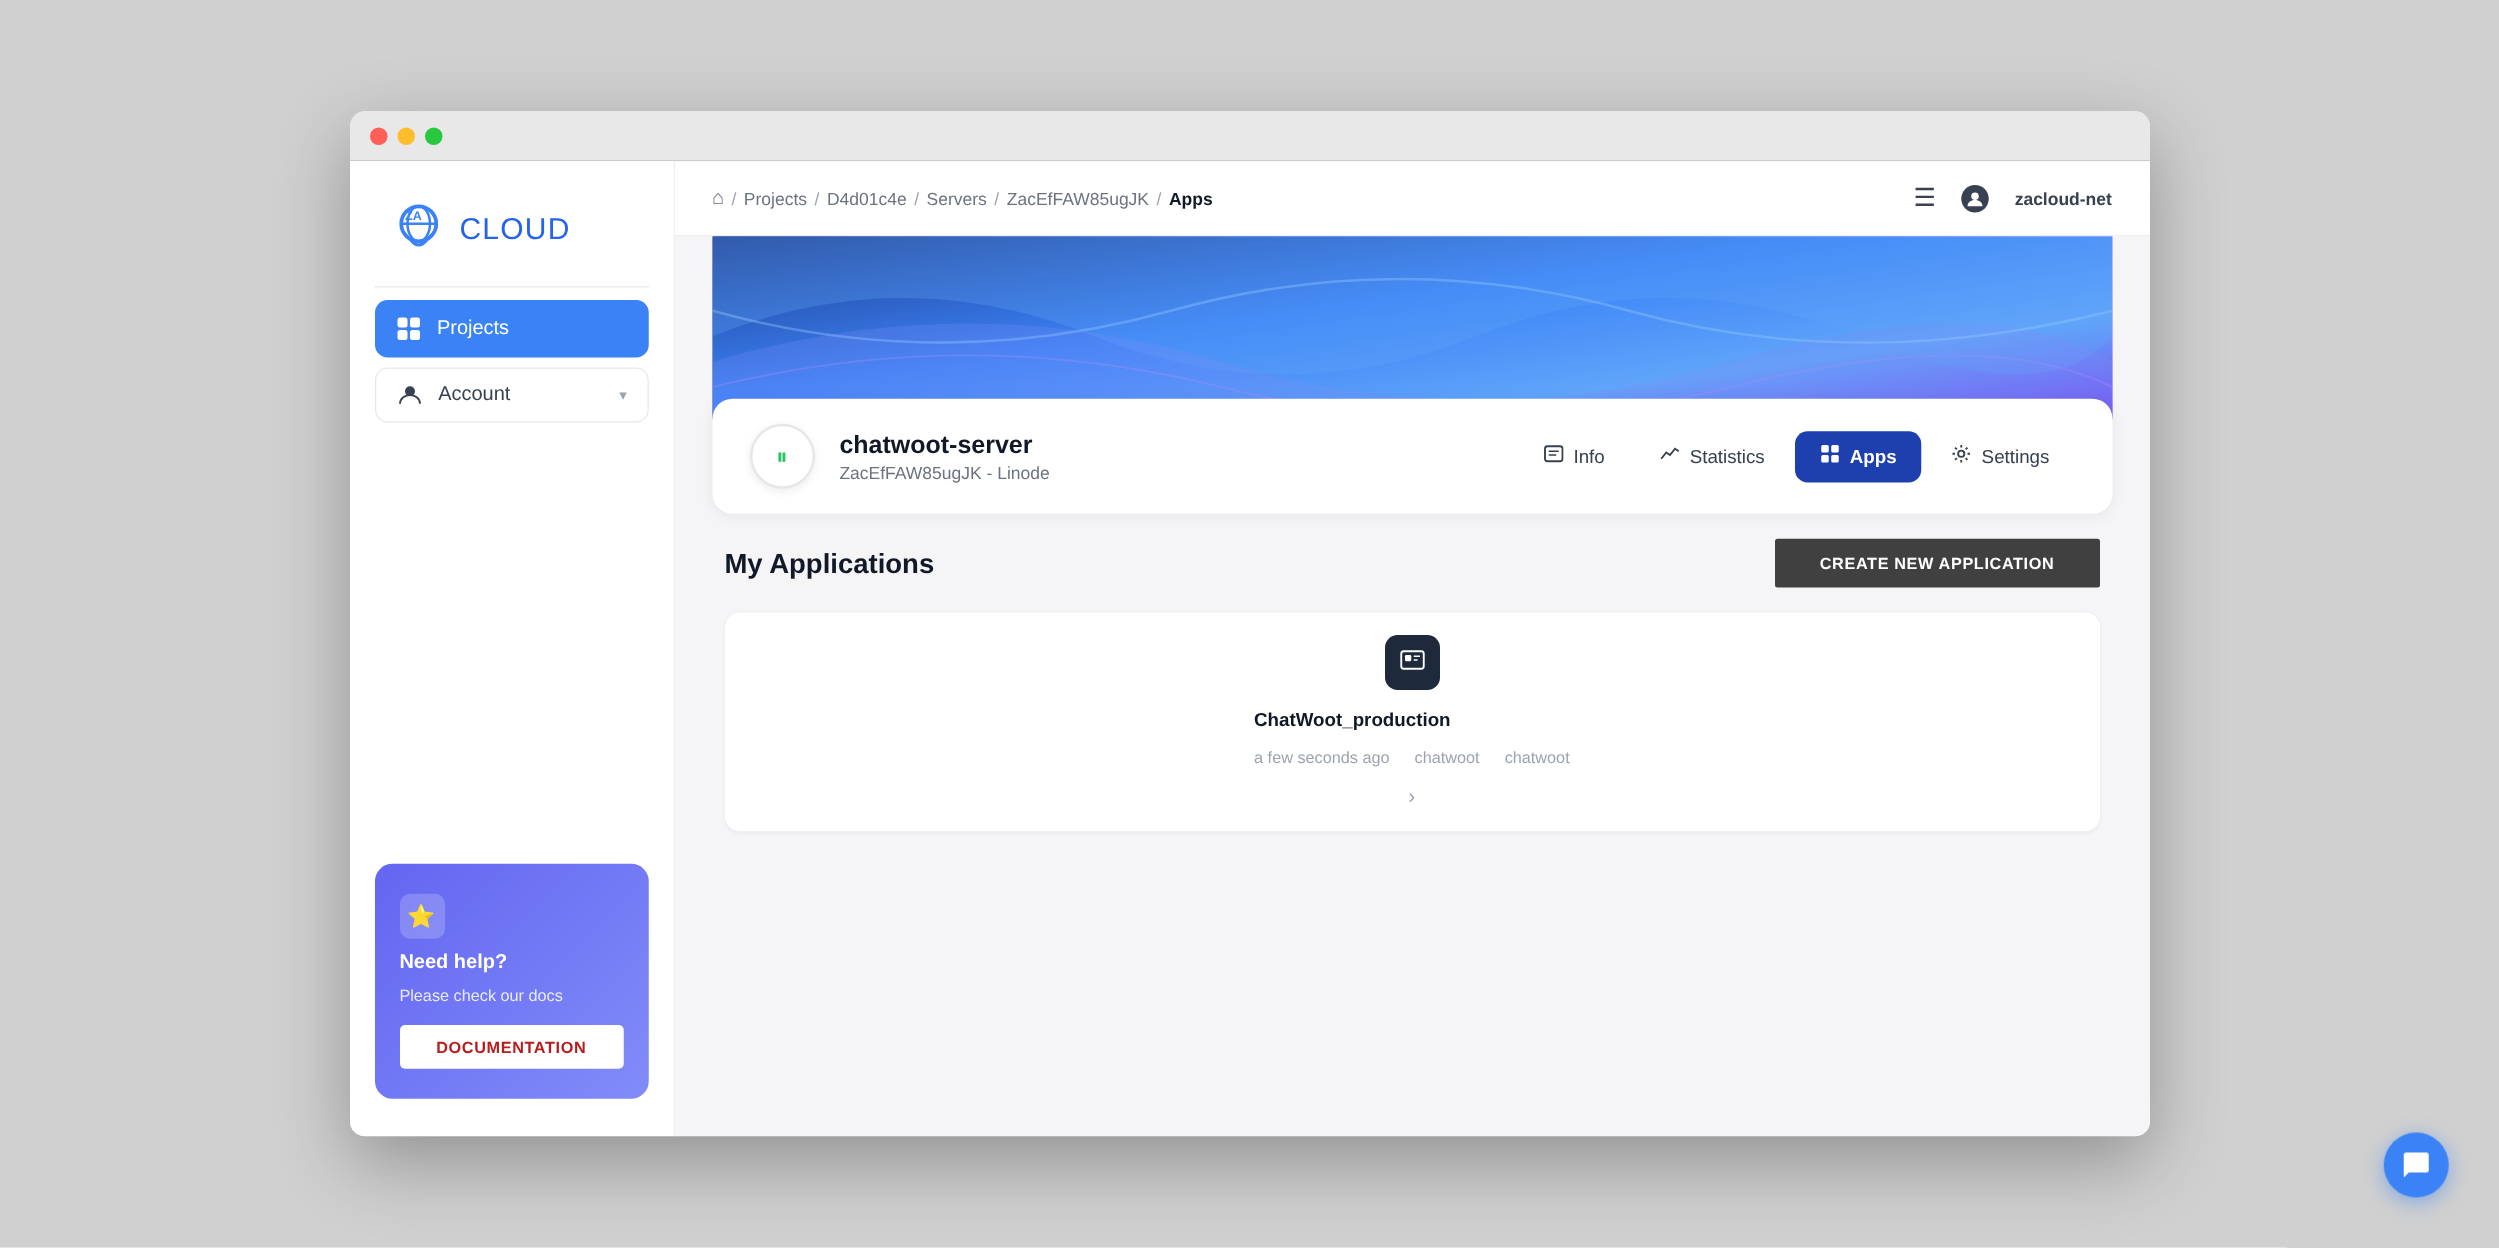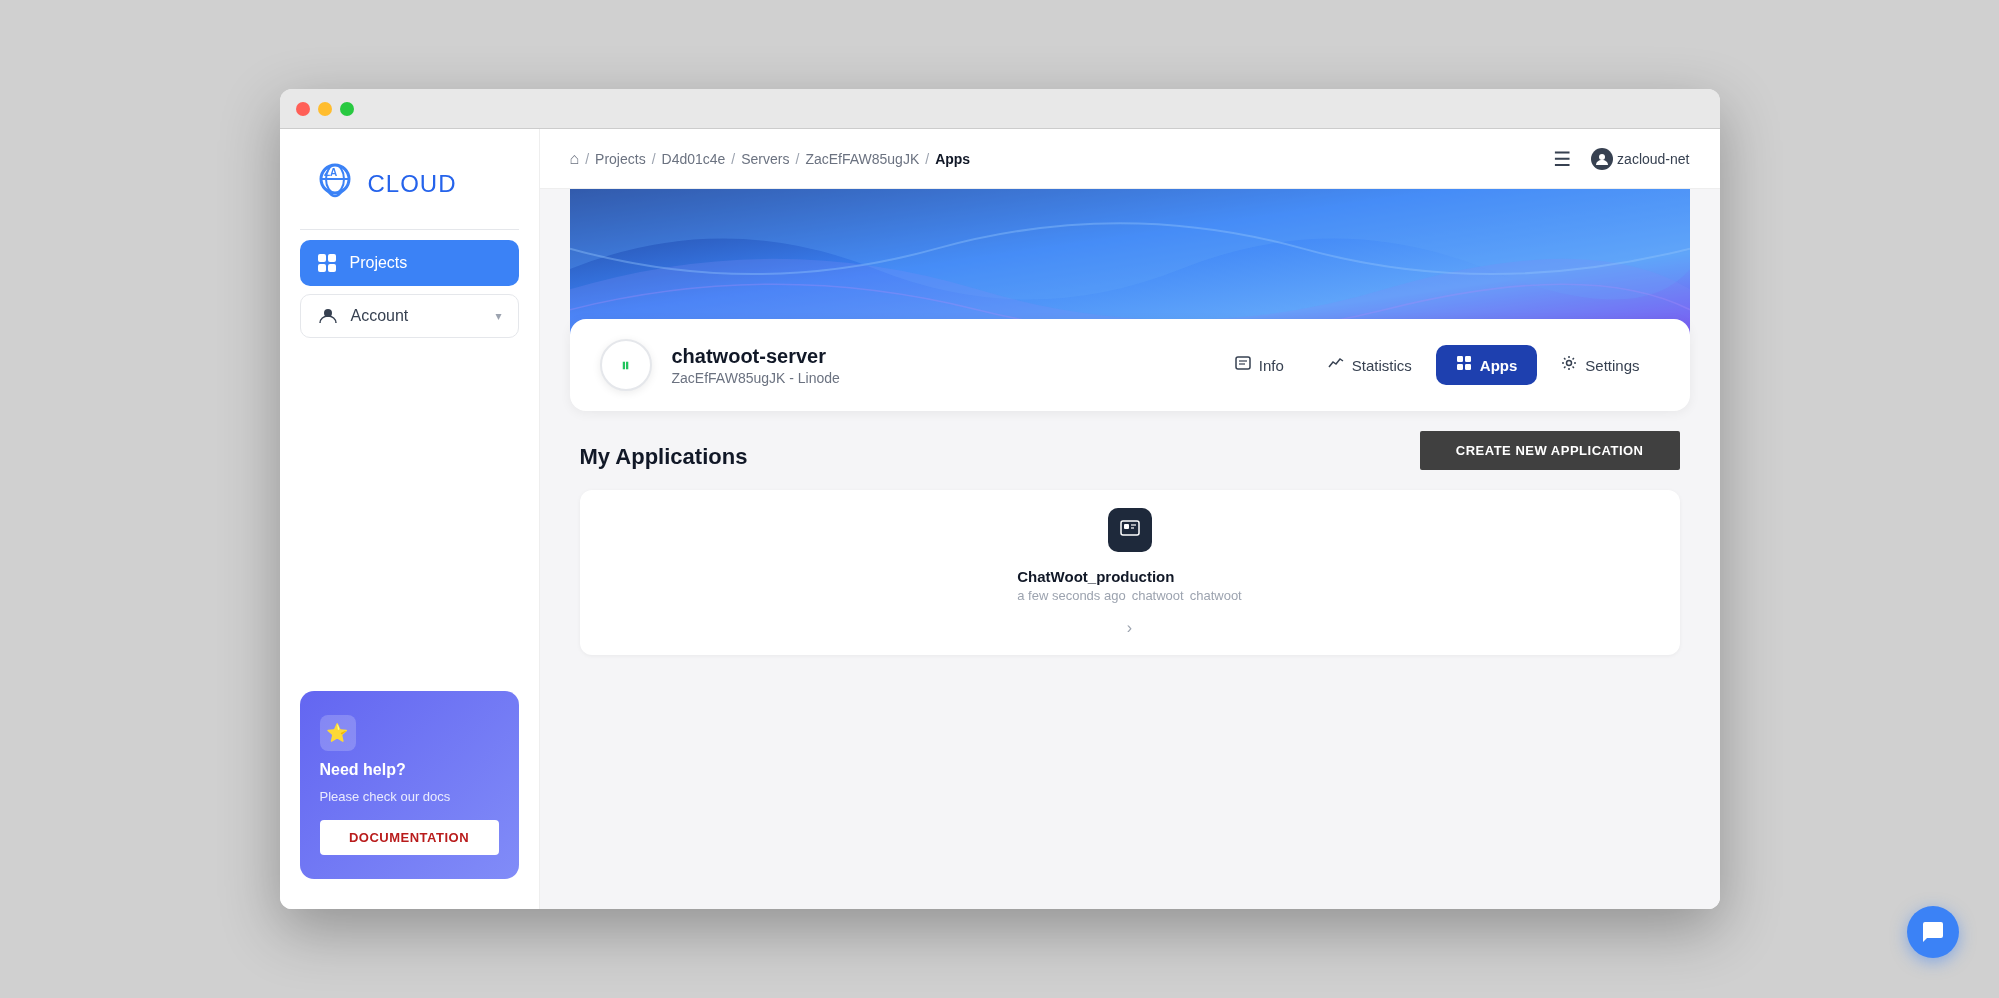--- a/index.html
+++ b/index.html
@@ -203,24 +203,24 @@
       gap: 20px;
     }
     .hamburger {
       cursor: pointer;
       font-size: 20px;
       color: #374151;
     }
     .user-badge {
       display: flex;
       align-items: center;
-      gap: 4px;
+      gap: 21px;
       font-size: 14px;
       color: #374151;
-      font-weight: 400;
+      font-weight: 700;
     }
     .user-icon-circle {
       width: 22px;
       height: 22px;
       background: #374151;
       border-radius: 50%;
       display: flex;
       align-items: center;
       justify-content: center;
       color: white;
@@ -320,21 +320,21 @@
     }
     .server-tab-icon {
       font-size: 16px;
     }
     
     .apps-section {
       padding: 0 10px;
     }
     .apps-header {
       display: flex;
-      align-items: flex-end;
+      align-items: center;
       justify-content: space-between;
       margin-bottom: 20px;
     }
     .apps-title {
       font-size: 22px;
       font-weight: 700;
       color: #111827;
     }
     .create-app-btn {
       background: #404040;
@@ -381,24 +381,24 @@
       flex: 1;
     }
     .app-name {
       font-size: 15px;
       font-weight: 600;
       color: #111827;
     }
     .app-meta {
       font-size: 13px;
       color: #9ca3af;
-      margin-top: 3px;
-      display: flex;
-      align-items: center;
-      gap: 6px;
+      margin-top: 13px;
+      display: flex;
+      align-items: center;
+      gap: 20px;
     }
     .app-tag {
       color: #9ca3af;
     }
     .app-chevron {
       color: #9ca3af;
       font-size: 16px;
     }
     
     .chat-fab {

